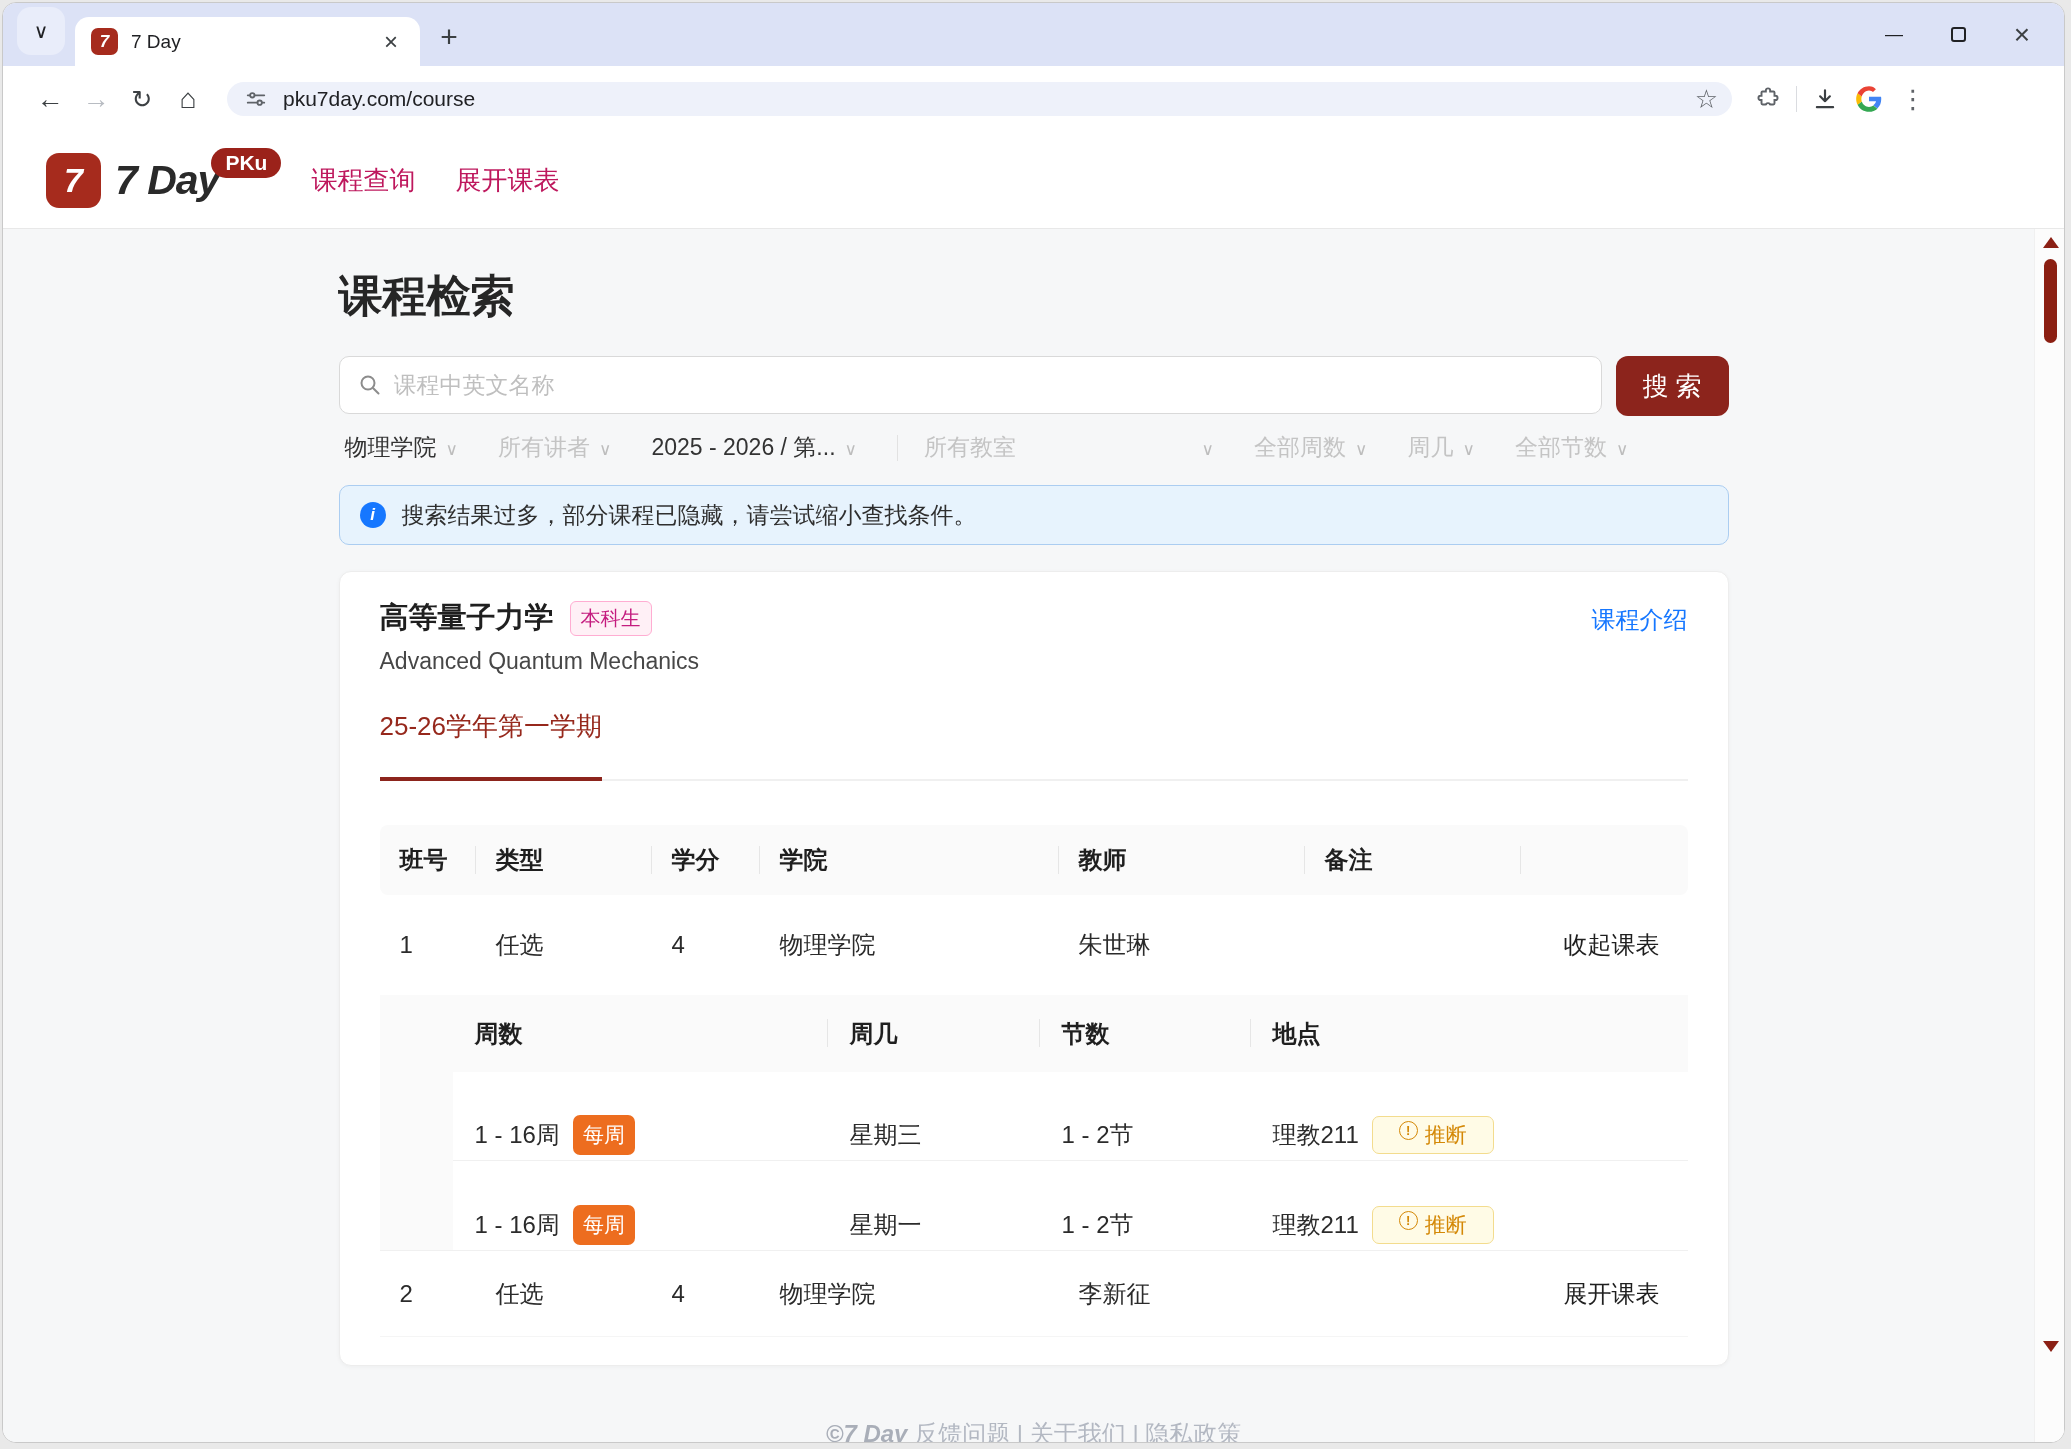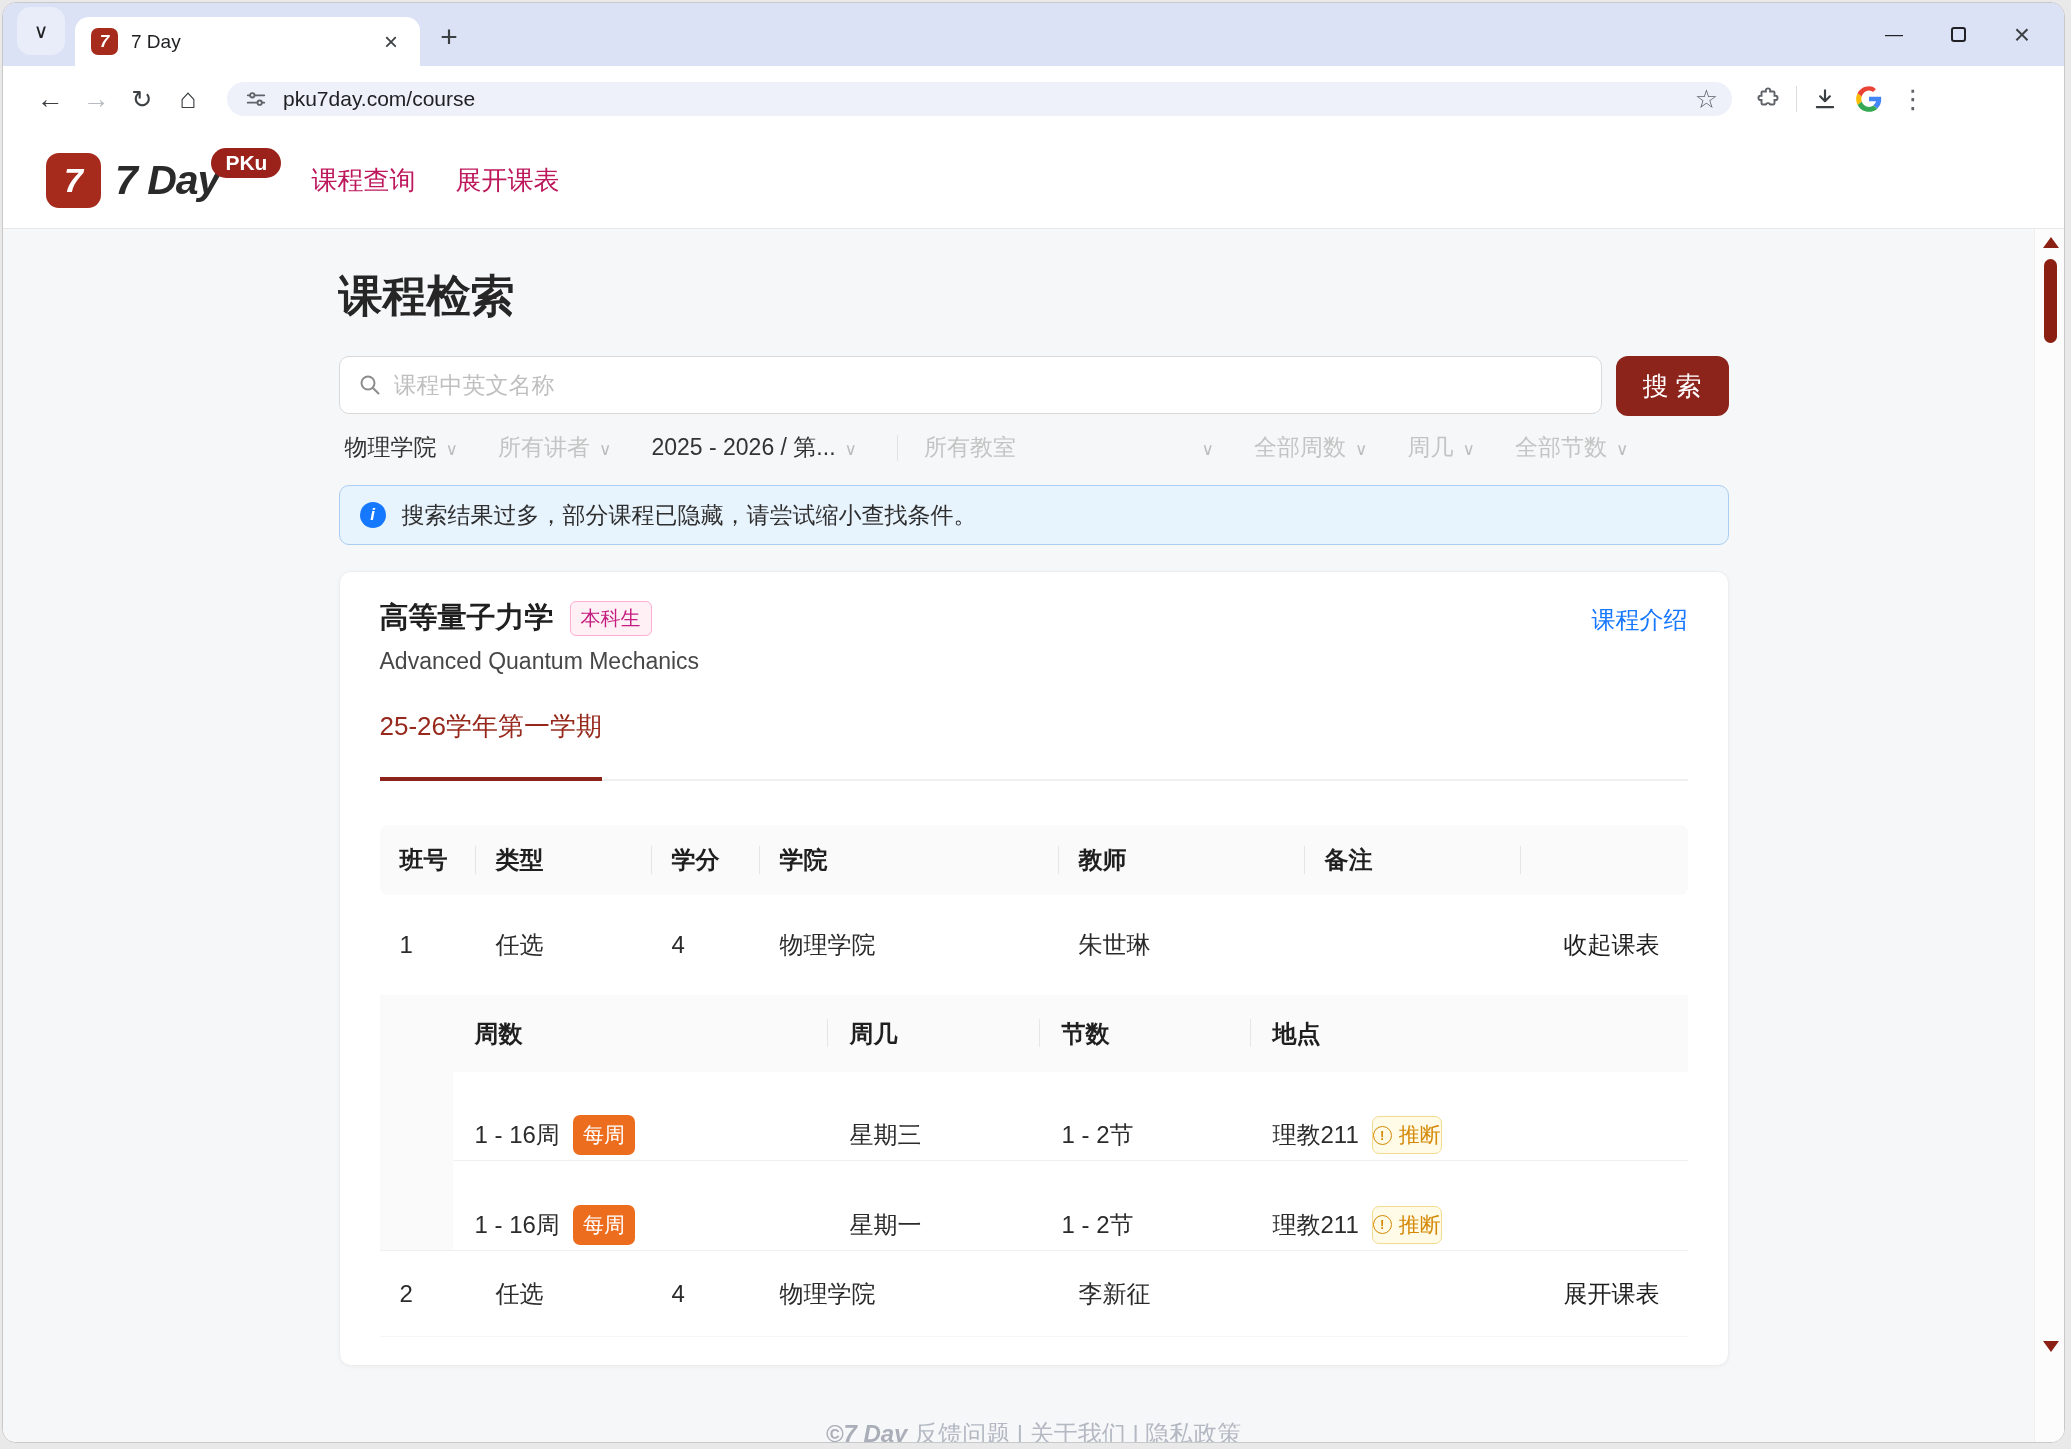--- a/index.html
+++ b/index.html
@@ -119,22 +119,22 @@
   .gutter { width:73px; background:#fafafa; }
   .ntable { flex:1; }
   .nhead { display:grid; grid-template-columns:375px 212px 211px 1fr; height:77px; background:#fafafa;
            align-items:center; font-weight:600; color:#1f1f1f; }
   .nth { padding-left:22px; position:relative; height:100%; display:flex; align-items:center; }
   .nth:not(.last)::after { content:""; position:absolute; right:0; top:24px; width:1px; height:28px; background:#e6e6e6; }
   .nrow { display:grid; grid-template-columns:375px 212px 211px 1fr; height:89px; align-items:center; }
   .nrow.first { border-bottom:1px solid #f0f0f0; }
   .ncell { padding-left:22px; display:flex; align-items:center; gap:13px;margin-top:38px; }
   .tag-orange { background:var(--tag-orange,#ed6d1f); color:#fff; font-size:21px; border-radius:7px; padding:6px 10px; }
-  .tag-warn { display:inline-flex; align-items:center; gap:7px; background:var(--tag-warn-bg,#fffbe6);
-              border:1px solid var(--tag-warn-border,#f3dc8e); border-radius:7px; padding:4px 0;
+  .tag-warn { display:inline-flex; align-items:flex-start; gap:7px; background:var(--tag-warn-bg,#fffbe6);
+              border:1px solid var(--tag-warn-border,#f3dc8e); border-radius:7px; padding:4px 26px;
               color:var(--tag-warn-text,#d48806); font-size:21px; }
   .warn-circ { width:19px; height:19px; border:1.6px solid var(--tag-warn-text,#d48806); border-radius:50%;
                display:flex; align-items:center; justify-content:center; font-size:13px; font-weight:700; }
   .warn-circ::before { content:"!"; }
 
   .footer { margin-top:52px; text-align:center; font-size:24px; color:#b3b8c2; }
   .footer .brand { font-weight:800; font-style:italic; color:#a9aeb8; }
   .footer .flink { color:#b3b8c2; }
 </style>
 </head>

